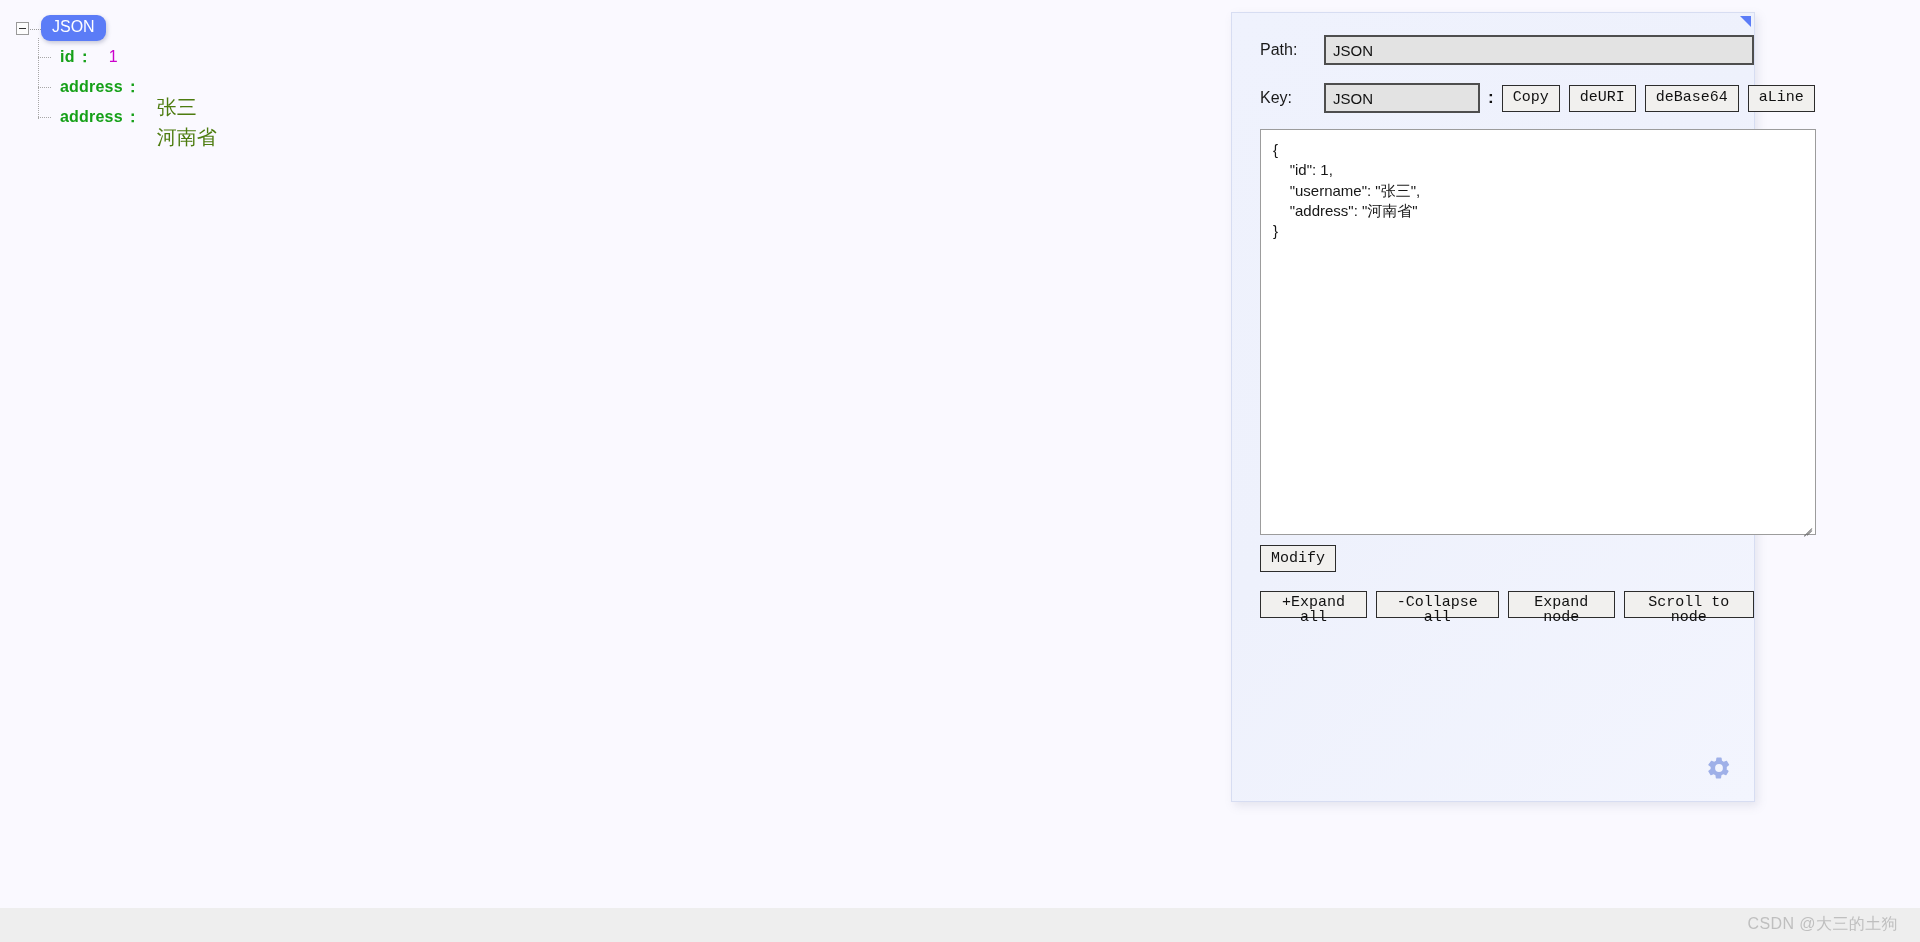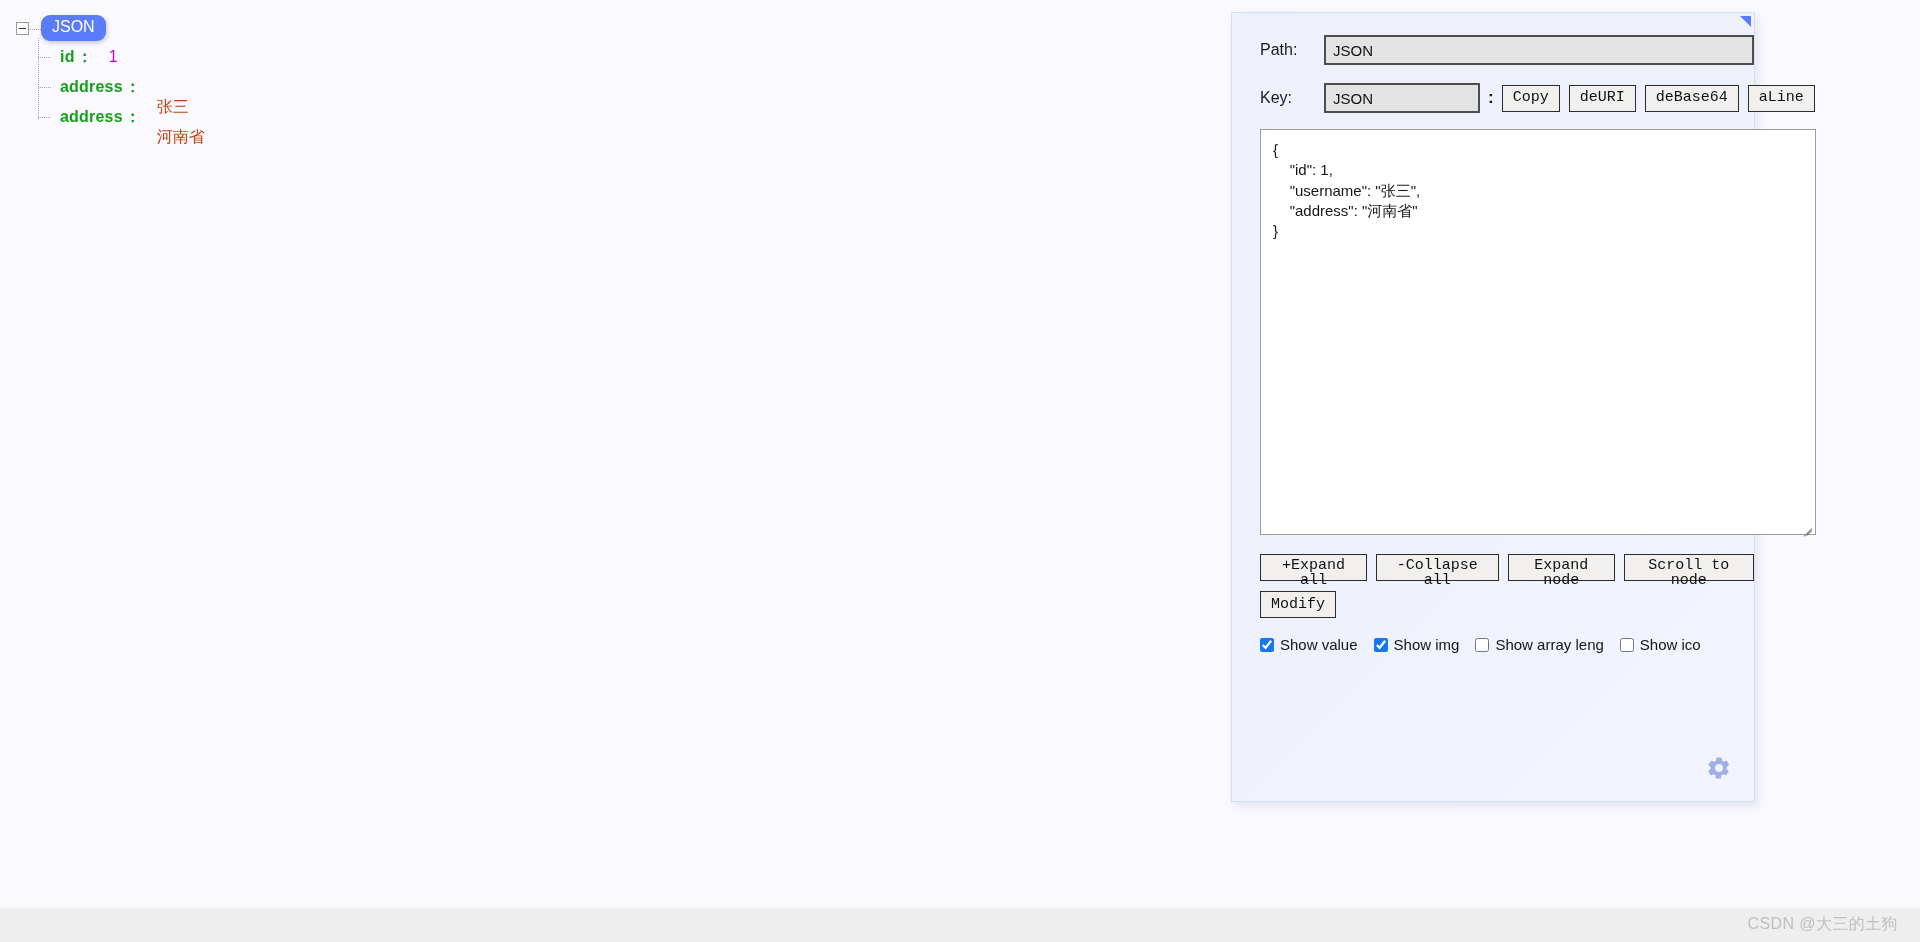--- a/index.html
+++ b/index.html
@@ -108,22 +108,22 @@
     font-weight: bold;
     font-size: 16px;
     margin: 0 4px 0 2px;
   }
   .tree-val-num {
     color: #cc00cc;
     font-size: 16px;
     margin-left: 12px;
   }
   .tree-val-str {
-    color: #c2410c;
-    font-size: 16px;
+    color: #4d7c0f;
+    font-size: 20px;
     margin-left: 12px;
     margin-top: 40px;
   }
 
   
   .panel {
     position: absolute;
     left: 1231px; top: 12px;
     width: 524px; height: 790px;
     background: linear-gradient(135deg,#eff2fd 0%, #eef1fc 45%, #f3f5fe 100%);
@@ -318,49 +318,31 @@
     "id": 1,
     "username": "张三",
     "address": "河南省"
 }</textarea>
     <span class="resize-grip">
       <i></i>
         <i></i>
     </span>
   </div>
 
+  <div class="row row-modify">
+    <button class="btn">Modify</button>
+  </div>
+
   <div class="row row-nav">
     <button class="btn">+Expand all</button>
     <button class="btn">-Collapse all</button>
     <button class="btn">Expand node</button>
     <button class="btn">Scroll to node</button>
   </div>
 
-  <div class="row row-modify">
-    <button class="btn">Modify</button>
-  </div>
-
-  <div class="row-checks">
-    <label class="chk-group">
-      <input type="checkbox" checked="" style="">
-      <span>Show value</span>
-    </label>
-    <label class="chk-group">
-      <input type="checkbox" checked="" style="">
-      <span>Show img</span>
-    </label>
-    <label class="chk-group">
-      <input type="checkbox" style="">
-      <span>Show array leng</span>
-    </label>
-    <label class="chk-group">
-      <input type="checkbox" style="">
-      <span>Show ico</span>
-    </label>
-  </div>
 
   <span class="gear">
     <svg viewBox="0 0 24 24" width="26" height="26" aria-hidden="true">
       <path fill="#9fb0e8" d="M19.14 12.94a7.07 7.07 0 0 0 .06-.94 7.07 7.07 0 0 0-.06-.94l2.03-1.58a.5.5 0 0 0 .12-.62l-1.92-3.32a.5.5 0 0 0-.6-.22l-2.39.96a7.1 7.1 0 0 0-1.62-.94l-.36-2.54a.5.5 0 0 0-.5-.42h-3.84a.5.5 0 0 0-.5.42l-.36 2.54c-.59.24-1.13.56-1.62.94l-2.39-.96a.5.5 0 0 0-.6.22L2.17 8.86a.5.5 0 0 0 .12.62l2.03 1.58c-.04.31-.06.63-.06.94s.02.63.06.94l-2.03 1.58a.5.5 0 0 0-.12.62l1.92 3.32c.12.22.38.3.6.22l2.39-.96c.49.38 1.03.7 1.62.94l.36 2.54c.04.24.25.42.5.42h3.84c.25 0 .46-.18.5-.42l.36-2.54c.59-.24 1.13-.56 1.62-.94l2.39.96c.22.08.48 0 .6-.22l1.92-3.32a.5.5 0 0 0-.12-.62l-2.03-1.58zM12 15.6A3.6 3.6 0 1 1 12 8.4a3.6 3.6 0 0 1 0 7.2z"></path>
     </svg>
   </span>
 
 </div>
 
 <div class="bottom-strip"></div>

